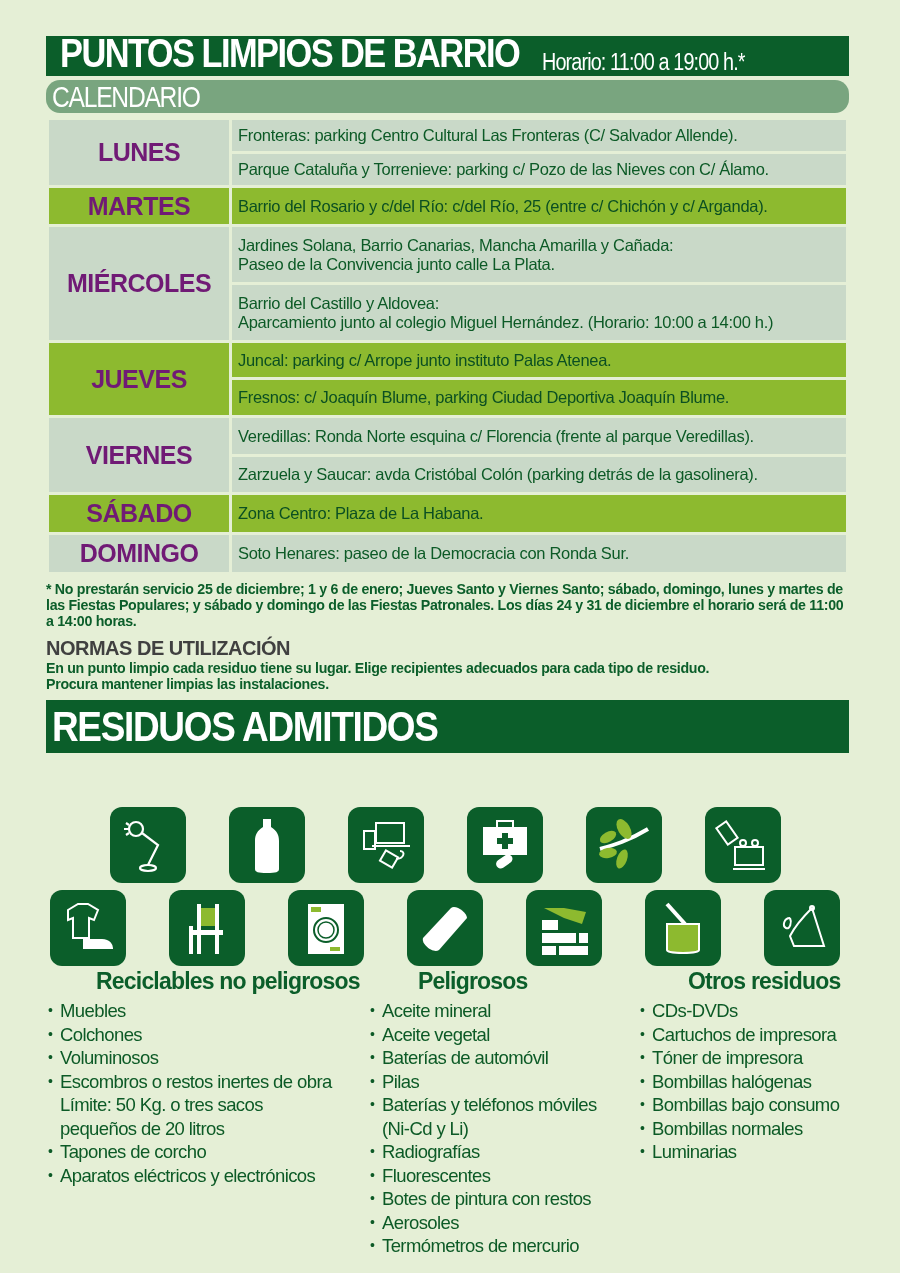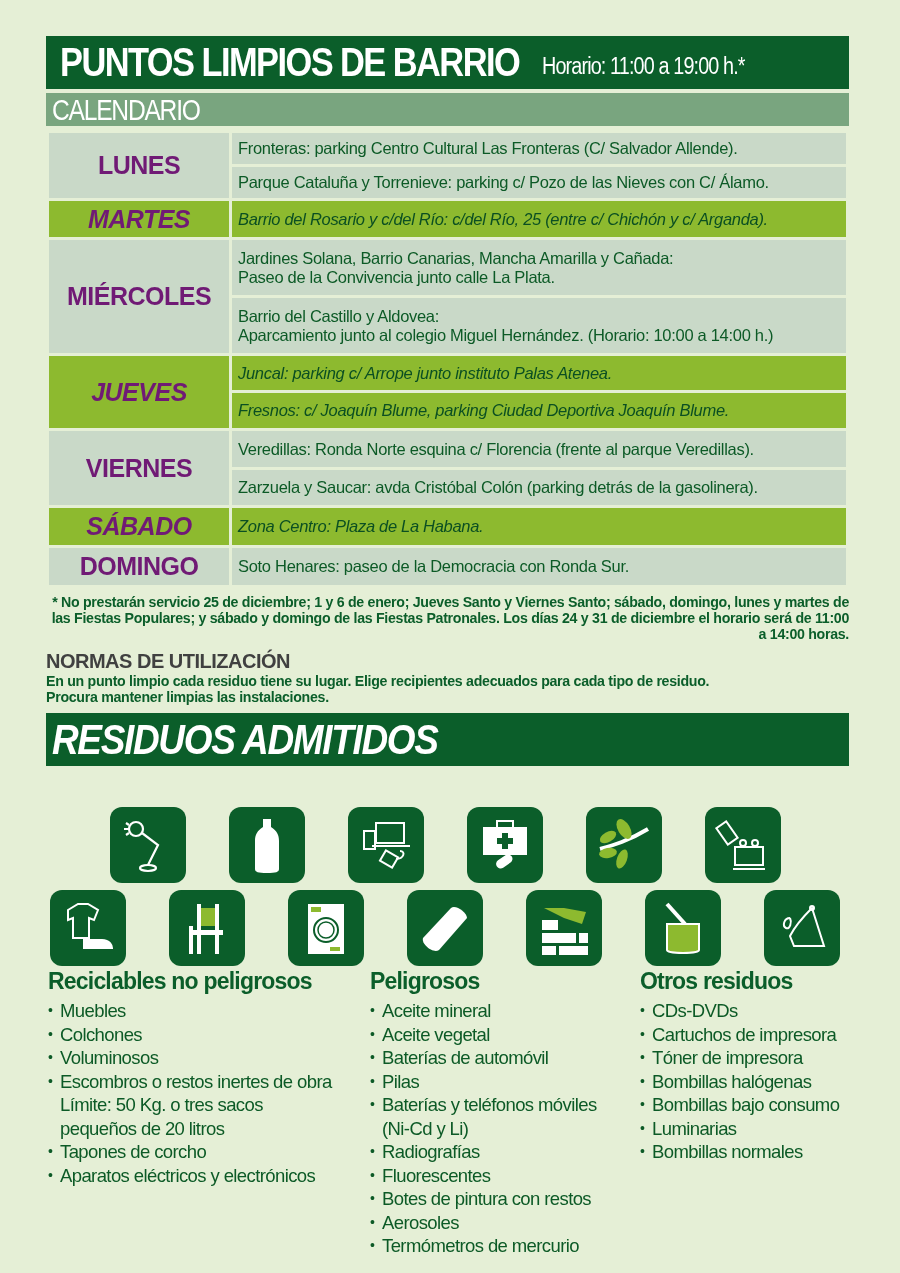--- a/index.html
+++ b/index.html
@@ -8,22 +8,22 @@
     background: #e5efd6;
     font-family: "Liberation Sans", sans-serif;
     color: #0c5a26;
     position: relative;
     overflow: hidden;
   }
   .wrap { position: absolute; left: 46px; top: 36px; width: 803px; }
 
   .title-bar {
     background: #0b5e2a;
-    height: 53px;
-    display: flex; align-items: center;
+    height: 40px;
+    display: flex; align-items: flex-end;
     padding-left: 14px;
     color: #fff;
     white-space: nowrap;
   }
   .title-main {
     font-family: "Liberation Sans", sans-serif;
     font-weight: 700; font-size: 40px;
     letter-spacing: -1.8px;
     transform: scaleX(0.86); transform-origin: left center;
     display: inline-block;
@@ -39,73 +39,74 @@
     margin-top: 4px;
     background: #79a57f;
     height: 33px;
     color: #fff;
     font-size: 30px;
     font-weight: 400;
     padding-left: 6px;
     line-height: 33px;
     letter-spacing: -1.5px;
     transform-origin: left;
+    border-radius: 14px;
   }
   .cal-bar span { display:inline-block; transform: scaleX(0.82); transform-origin:left center; }
 
   table.sched { border-collapse: collapse; width: 803px; margin-top: 4px; }
   table.sched td { border: 3px solid #e5efd6; }
   td.day {
     width: 183px;
     text-align: center; vertical-align: middle;
     font-weight: 700; font-size: 25px;
     color: #701a75;
     letter-spacing: -0.5px;
   }
   td.loc {
     font-size: 16.5px; color: #0c5a26;
     padding: 4px 6px; line-height: 19px;
     letter-spacing: -0.3px;
   }
   .grey td { background: #c9d9c8; }
-  .lime td { background: #8dba2f; font-style: italic; }
+  .lime td { background: #8dba2f; }
   .lime td.loc { color: #0b4f22; }
 
   .footnote {
     margin-top: 6px;
     font-size: 14.2px; font-weight: 700; line-height: 16px;
-    color: #0b5e2a; letter-spacing: -0.3px; text-align: right;
+    color: #0b5e2a; letter-spacing: -0.3px;
   }
   .norms-title { margin-top: 8px; font-size: 20px; font-weight: 700; color: #404040; letter-spacing: -0.5px; }
   .norms-text { font-size: 14.2px; font-weight: 700; line-height: 16px; color: #0b5e2a; letter-spacing: -0.3px; }
 
   .res-bar {
     margin-top: 8px;
     background: #0b5e2a;
     height: 53px;
     color: #fff;
     padding-left: 6px;
-    display: flex; align-items: center; font-style: italic;
+    display: flex; align-items: center;
   }
   .res-bar span {
     font-weight: 700; font-size: 42px; letter-spacing: -1.5px;
     display: inline-block; transform: scaleX(0.88); transform-origin: left center;
   }
 
   .icon-row { position: absolute; display: flex; }
   .icon-tile {
     width: 76px; height: 76px;
     background: #0b5e2a; border-radius: 12px;
     display: flex; align-items: center; justify-content: center;
     margin-right: 43px;
   }
   .icon-tile svg { width: 60px; height: 60px; }
 
   .col { position: absolute; top: 968px; }
-  .col h3 { font-size: 23px; font-weight: 700; color: #0b5e2a; letter-spacing: -0.8px; margin-bottom: 4px; }
+  .col h3 { font-size: 23px; font-weight: 700; color: #0b5e2a; letter-spacing: -0.8px; margin-bottom: 4px; margin-left: 48px; }
   .col ul { list-style: none; }
   .col li {
     font-size: 18.5px; line-height: 23.5px; color: #0c5a26; letter-spacing: -0.6px;
     padding-left: 12px; position: relative;
   }
   .col li::before { content: "•"; position: absolute; left: 0; font-size: 14px; }
   .col li .sub { display: block; }
 </style>
 </head>
 <body>
@@ -322,16 +323,16 @@
 </div>
 
 <div class="col" style="left:640px;">
   <h3>Otros residuos</h3>
   <ul>
     <li>CDs-DVDs</li>
     <li>Cartuchos de impresora</li>
     <li>Tóner de impresora</li>
     <li>Bombillas halógenas</li>
     <li>Bombillas bajo consumo</li>
+    <li>Bombillas normales</li>
     <li>Luminarias</li>
-    <li>Bombillas normales</li>
   </ul>
 </div>
 
 </body></html>

